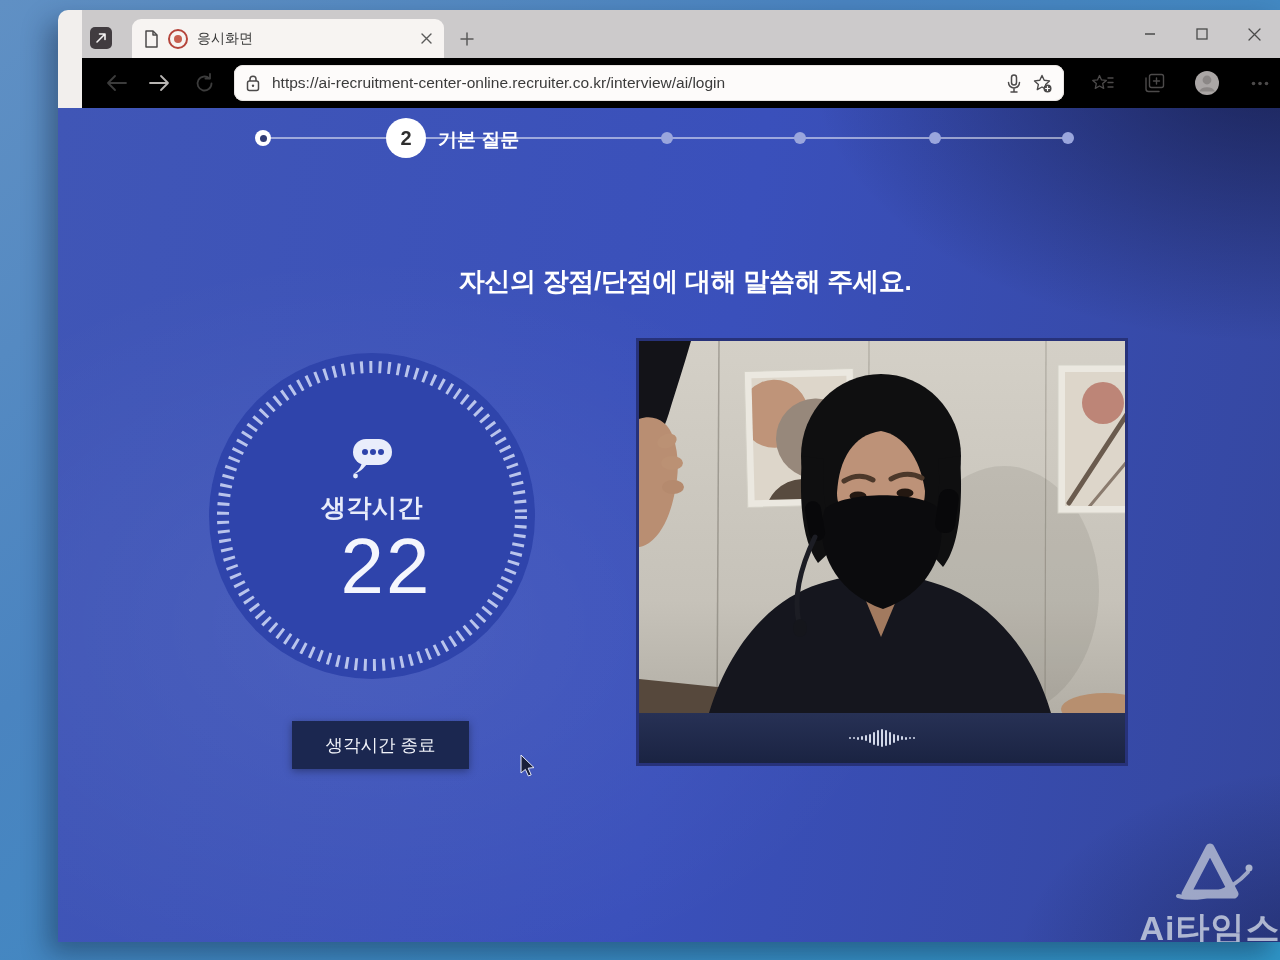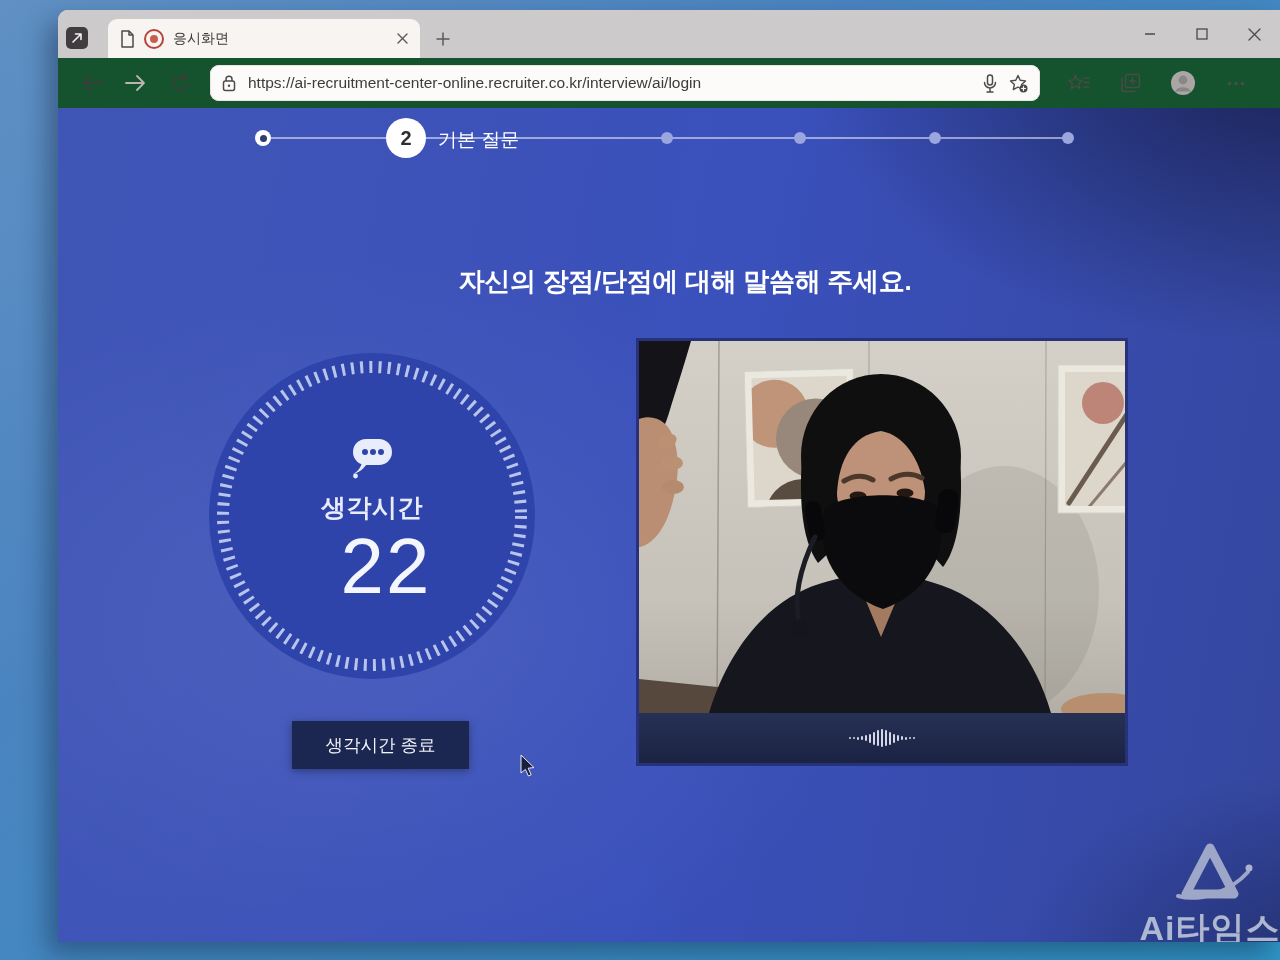--- a/index.html
+++ b/index.html
@@ -1,55 +1,55 @@
 <!DOCTYPE html>
 <html><head>
 <meta charset="utf-8">
 <style>
   html,body{margin:0;padding:0;width:1280px;height:960px;overflow:hidden;
     font-family:"Liberation Sans","DejaVu Sans",sans-serif;}
   .desktop{position:absolute;inset:0;
     background:linear-gradient(140deg,#6090c4 0%,#4a84c0 35%,#3b8cc4 70%,#2f96c8 100%);}
   .window{position:absolute;left:58px;top:10px;right:0;bottom:18px;
     border-radius:10px 0 0 0;overflow:hidden;background:#f2efed;
-    box-shadow:-10px 12px 26px rgba(10,20,45,.38);}
+    box-shadow:-10px 12px 26px rgba(10,20,45,.38);padding-left:24px;}
   
   .tabbar{height:48px;background:#cccacb;display:flex;align-items:flex-end;}
   .tab-actions{width:22px;height:22px;margin:0 0 9px 8px;background:#413c40;border-radius:5px;
     display:flex;align-items:center;justify-content:center;flex:none;}
   .tab{margin-left:20px;width:288px;height:39px;background:#f7f4f2;border-radius:9px 9px 0 0;
     display:flex;align-items:center;padding:0 12px;gap:9px;flex:none;}
   .tab-title{flex:1;font-size:14px;color:#3a3a3a;white-space:nowrap;overflow:hidden;}
   .rec-dot{width:16px;height:16px;border:2.5px solid #b5453c;border-radius:50%;
     display:flex;align-items:center;justify-content:center;flex:none;}
   .rec-dot i{width:8px;height:8px;border-radius:50%;background:#c75f50;display:block;}
   .iconbtn{display:flex;align-items:center;justify-content:center;flex:none;}
   .newtab{margin:0 0 12px 16px;}
   .wincontrols{margin-left:auto;display:flex;align-self:stretch;align-items:center;}
   .winbtn{width:52px;height:100%;display:flex;align-items:center;justify-content:center;color:#4a4a4a;}
   
-  .toolbar{height:50px;background:#14532d;display:flex;align-items:center;padding-left:12px;
+  .toolbar{height:50px;background:#000000;display:flex;align-items:center;padding-left:12px;
     border-bottom:1px solid #e4e1df;}
   .navbtn{width:34px;height:34px;display:flex;align-items:center;justify-content:center;margin:0 5px;flex:none;}
   .urlbar{width:806px;height:36px;background:#fdfbfa;border-radius:9px;display:flex;align-items:center;
     padding:0 12px;margin-left:8px;gap:12px;box-shadow:inset 0 0 0 1px #e8e4e2;flex:none;}
   .url-text{flex:1;font-size:15.5px;color:#3b3b3b;white-space:nowrap;overflow:hidden;}
   
   .page{position:absolute;top:98px;left:0;right:0;bottom:0;overflow:hidden;background:
     radial-gradient(760px 460px at 100% -6%, rgba(8,10,34,.60), rgba(8,10,34,0) 62%),
     radial-gradient(520px 340px at 103% 103%, rgba(8,12,40,.38), rgba(8,12,40,0) 58%),
     radial-gradient(900px 620px at 26% 62%, rgba(255,255,255,.07), rgba(255,255,255,0) 60%),
     linear-gradient(100deg,#4056b6 0%,#3a50bb 52%,#35479f 100%);}
   .step-line{position:absolute;left:205px;top:29px;width:805px;height:2px;background:rgba(255,255,255,.5);}
   .step-done{position:absolute;left:197px;top:22px;width:16px;height:16px;border-radius:50%;background:#fff;
     display:flex;align-items:center;justify-content:center;}
   .step-done i{width:7px;height:7px;border-radius:50%;background:#313c74;display:block;}
   .step-current{position:absolute;left:328px;top:10px;width:40px;height:40px;border-radius:50%;background:#fff;
     display:flex;align-items:center;justify-content:center;font-size:20px;font-weight:bold;color:#2e2e2e;}
-  .step-label{position:absolute;left:380px;top:19px;font-size:19px;font-weight:normal;color:#fff;white-space:nowrap;}
+  .step-label{position:absolute;left:380px;top:19px;font-size:19px;font-weight:bold;color:#fff;white-space:nowrap;}
   .step-todo{position:absolute;top:24px;width:12px;height:12px;border-radius:50%;background:#9aa6dd;}
   .question{position:absolute;top:156px;left:0;width:100%;text-align:center;
     font-size:26px;font-weight:bold;color:#fff;letter-spacing:-.3px;margin-left:16px;}
   .timer{position:absolute;left:151px;top:245px;width:326px;height:326px;
     display:flex;flex-direction:column;}
   .timer .ring{position:absolute;inset:0;}
   .timer .inner{position:relative;display:flex;flex-direction:column;align-items:center;padding-top:84px;}
   .timer-label{margin-top:12px;font-size:25px;color:#e8ecfa;font-weight:bold;letter-spacing:.5px;}
   .timer-value{margin-top:2px;font-size:78px;color:#f4f6fd;line-height:1.05;letter-spacing:2px;margin-left:28px;}
   .end-btn{position:absolute;left:234px;top:613px;width:177px;height:48px;background:#1b2750;border:none;

